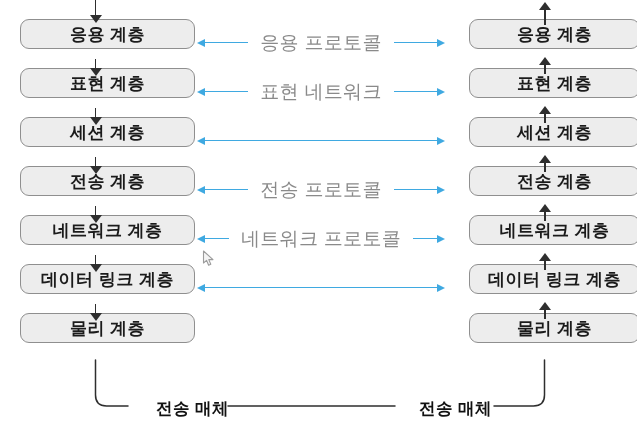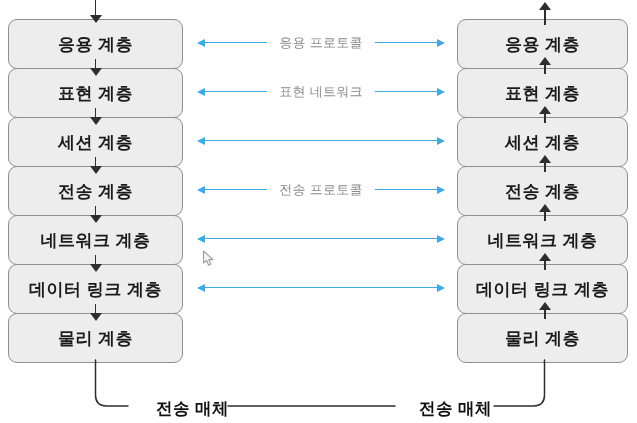--- a/index.html
+++ b/index.html
@@ -10,27 +10,28 @@
     --flow-arrow-dark:#2e2e2e;
     --box-text:#1b1b1b;
   }
   html,body{margin:0;padding:0;background:#fff;}
   .canvas{
     position:relative;width:637px;height:423px;background:#fff;overflow:hidden;
     font-family:"Liberation Sans","DejaVu Sans",sans-serif;
   }
   
   .layer-box{
-    position:absolute;height:50px;box-sizing:border-box;
+    position:absolute;height:30px;box-sizing:border-box;
     background:var(--box-fill);
     border:1.4px solid var(--box-border);
     border-radius:9px;
     display:flex;align-items:center;justify-content:center;
     font-size:17px;font-weight:600;color:var(--box-text);
     letter-spacing:0.5px;
+    margin-left:12px;
   }
   .left-col{left:8px;width:175px;}
   .right-col{left:457px;width:171px;}
   
   .arr{position:absolute;width:12px;}
   .arr .line{position:absolute;left:5.25px;top:0;bottom:0;width:1.5px;background:var(--flow-arrow-dark);}
   .arr .head{position:absolute;left:0;width:0;height:0;border-left:6px solid transparent;border-right:6px solid transparent;}
   .arr.down .head{bottom:-8px;border-top:8px solid var(--flow-arrow-dark);}
   .arr.up .head{top:-8px;border-bottom:8px solid var(--flow-arrow-dark);}
   .left-arrows{left:89.5px;}
@@ -39,21 +40,21 @@
   .proto-row{
     position:absolute;left:197px;width:248px;height:16px;
     display:flex;align-items:center;
   }
   .proto-row .bline{flex:1;height:1.6px;background:var(--protocol-arrow-blue);}
   .proto-row .tri{width:0;height:0;border-top:4.5px solid transparent;border-bottom:4.5px solid transparent;}
   .proto-row .tri.tl{border-right:8px solid var(--protocol-arrow-blue);}
   .proto-row .tri.tr{border-left:8px solid var(--protocol-arrow-blue);}
   .proto-row .plabel{
     padding:0 12px;white-space:nowrap;
-    font-size:13px;color:var(--protocol-label-gray);letter-spacing:0.3px;
+    font-size:19px;color:var(--protocol-label-gray);letter-spacing:0.3px;
   }
   
   .medium-label{
     position:absolute;top:398px;text-align:right;
     font-size:16.5px;font-weight:600;color:#111;letter-spacing:0.5px;white-space:nowrap;
   }
   .medium-label.ml{left:127px;width:102px;}
   .medium-label.mr{left:397px;width:95px;}
   .overlay-svg{position:absolute;left:0;top:0;pointer-events:none;}
   .cursor{position:absolute;left:202px;top:250px;}
@@ -160,20 +161,21 @@
   <div class="proto-row" style="top:181.5px">
     <span class="tri tl"></span>
       <span class="bline"></span>
     <span class="plabel">전송 프로토콜</span>
     <span class="bline"></span>
       <span class="tri tr"></span>
   </div>
   <div class="proto-row" style="top:230.5px">
     <span class="tri tl"></span>
       <span class="bline"></span>
+    <span class="plabel">네트워크 프로토콜</span>
     <span class="bline"></span>
       <span class="tri tr"></span>
   </div>
   <div class="proto-row" style="top:279.5px">
     <span class="tri tl"></span>
       <span class="bline"></span>
     <span class="bline"></span>
       <span class="tri tr"></span>
   </div>
 

